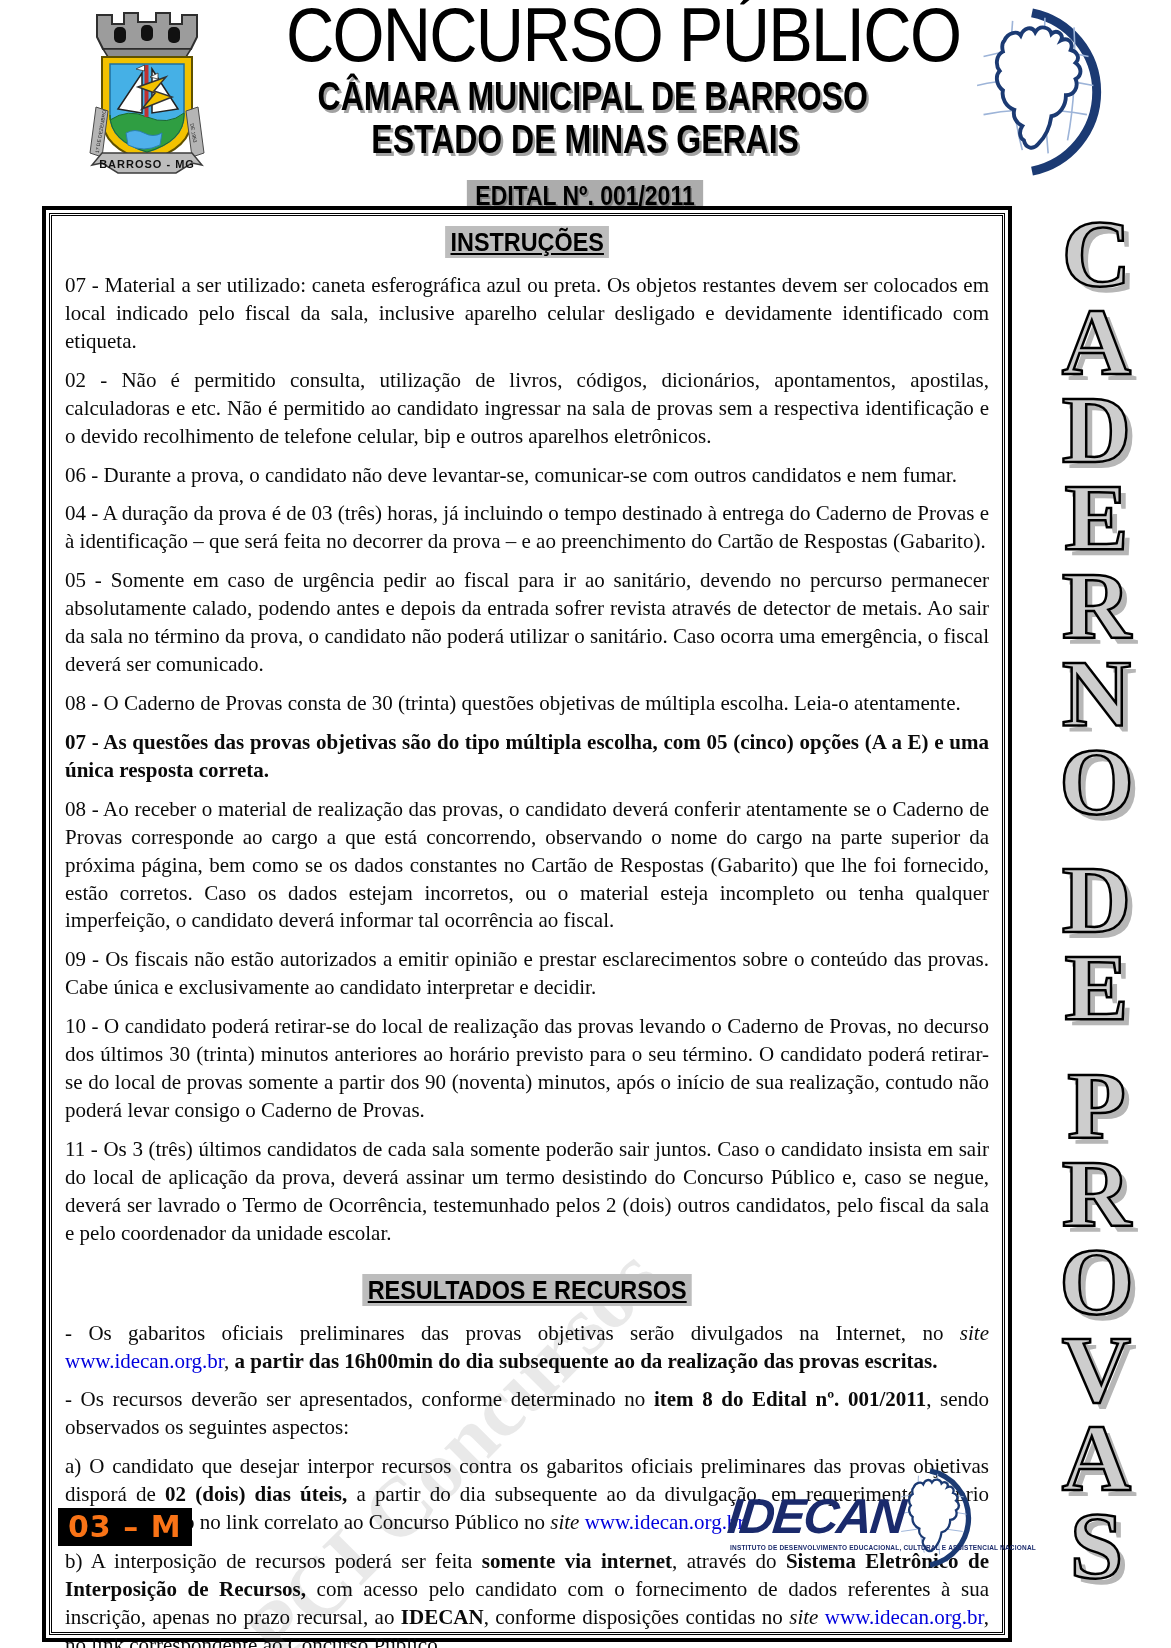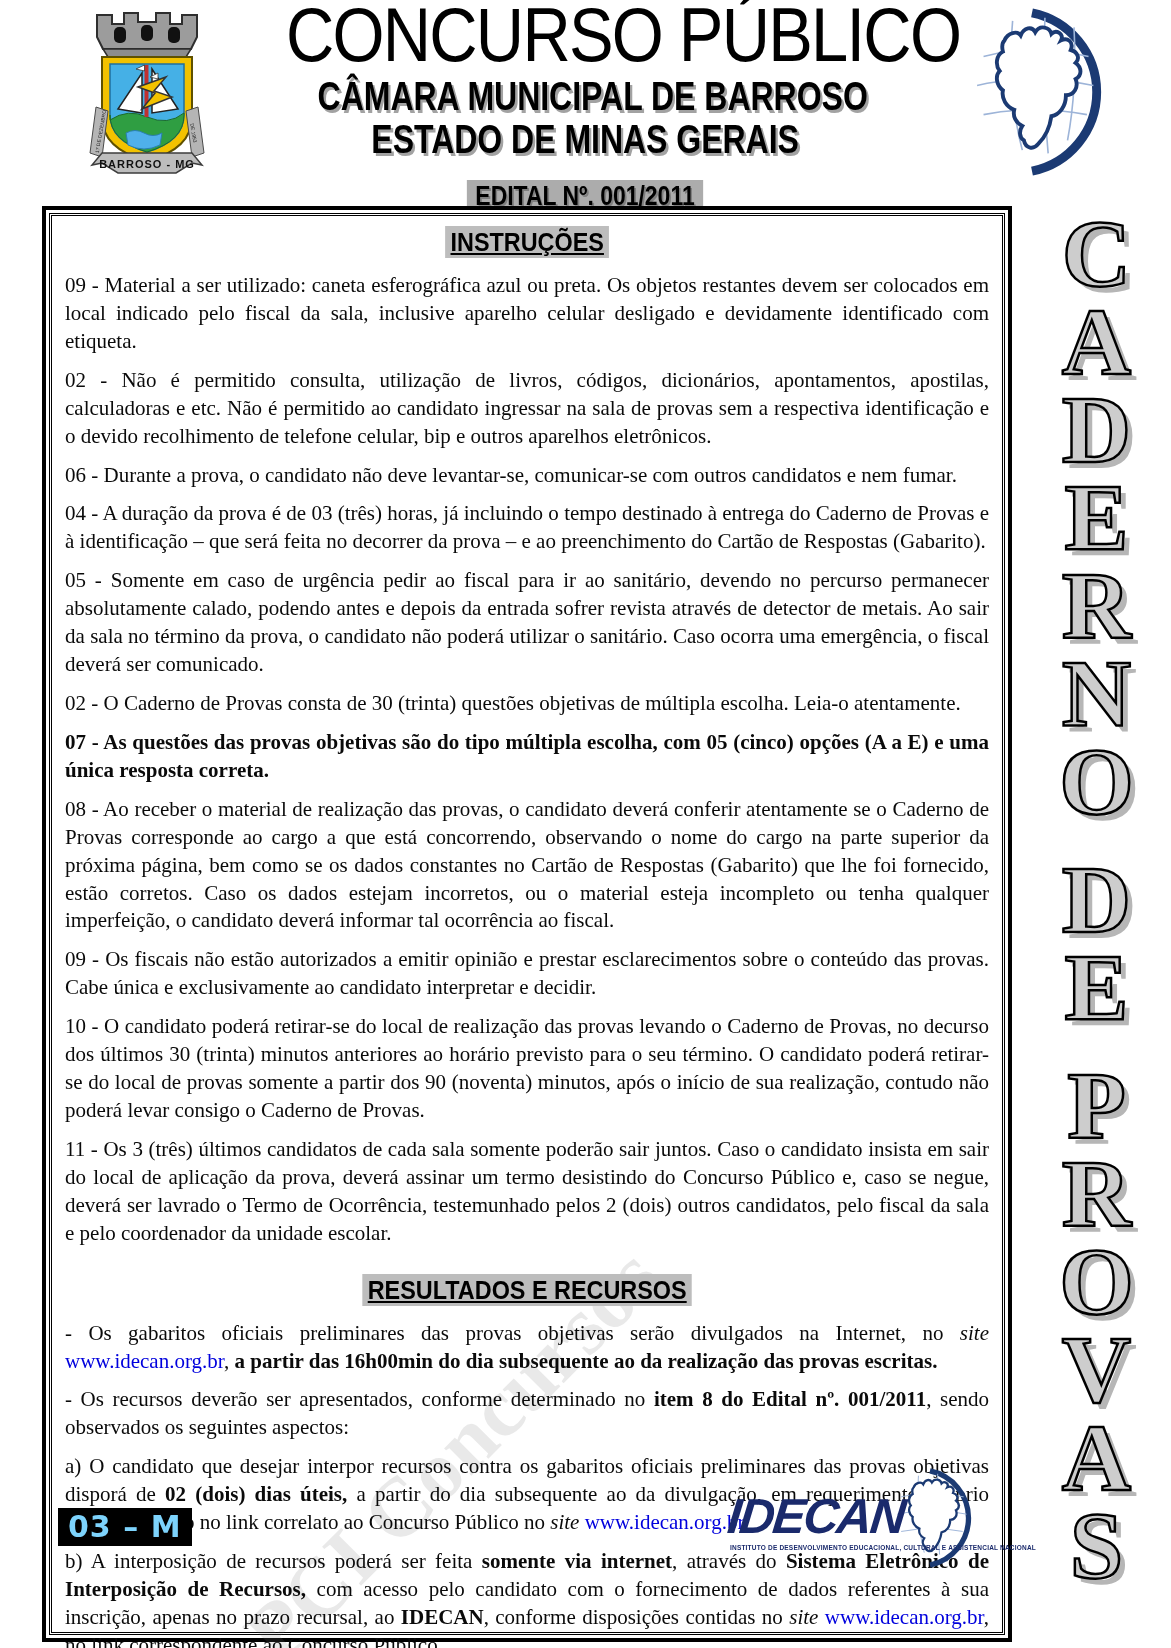--- a/index.html
+++ b/index.html
@@ -39,21 +39,21 @@
   .b { font-weight:bold; }
   .i { font-style:italic; }
   .link { color:#0000dd; cursor:pointer; }
 
   
   .watermark { position:absolute; left:10px; top:1190px; width:780px; text-align:center;
                transform:rotate(-45deg); font:bold 84px "Liberation Serif", serif;
                color:rgba(120,120,120,.16); z-index:0; pointer-events:none; white-space:nowrap; }
 
   
-  .badge { position:absolute; left:6px; bottom:86px; background:#000; color:#7dd3fc;
+  .badge { position:absolute; left:6px; bottom:86px; background:#000; color:#f97316;
            font:bold 30px/38px "DejaVu Sans", sans-serif; padding:0 10px; z-index:2; letter-spacing:1px;text-align:center; }
   .idecan { position:absolute; right:22px; bottom:60px; width:252px; height:104px; z-index:2; }
   .idecan-map { position:absolute; right:0; top:0; width:100px; height:100px; }
   .idecan-word { position:absolute; left:0; top:24px; font:italic 900 49px/49px "Liberation Sans", sans-serif;
                  color:#1a2a6c; letter-spacing:-2px; transform:skewX(-6deg); z-index:1; }
   .idecan-tag { position:absolute; left:2px; top:76px; width:230px; white-space:nowrap;
                 font:bold 6.5px "Liberation Sans", sans-serif; color:#1a2a6c; letter-spacing:.2px; }
 
   
   .vbanner { position:absolute; left:1022px; top:210px; width:149px; display:flex;
@@ -129,26 +129,26 @@
   <div class="box-outer">
     <div class="box-inner">
 
       <div class="watermark">PCI Concursos</div>
 
       <div class="content">
         <div class="chipwrap">
           <span class="chip">INSTRUÇÕES</span>
         </div>
 
-        <p class="doc"><span>09 - Material a ser utilizado: caneta esferográfica azul ou preta. Os objetos restantes devem ser colocados em local indicado pelo fiscal da sala, inclusive aparelho celular desligado e devidamente identificado com etiqueta.</span></p>
+        <p class="doc"><span>07 - Material a ser utilizado: caneta esferográfica azul ou preta. Os objetos restantes devem ser colocados em local indicado pelo fiscal da sala, inclusive aparelho celular desligado e devidamente identificado com etiqueta.</span></p>
         <p class="doc"><span>02 - Não é permitido consulta, utilização de livros, códigos, dicionários, apontamentos, apostilas, calculadoras e etc. Não é permitido ao candidato ingressar na sala de provas sem a respectiva identificação e o devido recolhimento de telefone celular, bip e outros aparelhos eletrônicos.</span></p>
         <p class="doc"><span>06 - Durante a prova, o candidato não deve levantar-se, comunicar-se com outros candidatos e nem fumar.</span></p>
         <p class="doc"><span>04 - A duração da prova é de 03 (três) horas, já incluindo o tempo destinado à entrega do Caderno de Provas e à identificação – que será feita no decorrer da prova – e ao preenchimento do Cartão de Respostas (Gabarito).</span></p>
         <p class="doc"><span>05 - Somente em caso de urgência pedir ao fiscal para ir ao sanitário, devendo no percurso permanecer absolutamente calado, podendo antes e depois da entrada sofrer revista através de detector de metais. Ao sair da sala no término da prova, o candidato não poderá utilizar o sanitário. Caso ocorra uma emergência, o fiscal deverá ser comunicado.</span></p>
-        <p class="doc"><span>02 - O Caderno de Provas consta de 30 (trinta) questões objetivas de múltipla escolha. Leia-o atentamente.</span></p>
+        <p class="doc"><span>08 - O Caderno de Provas consta de 30 (trinta) questões objetivas de múltipla escolha. Leia-o atentamente.</span></p>
         <p class="doc"><span class="b">07 - As questões das provas objetivas são do tipo múltipla escolha, com 05 (cinco) opções (A a E) e uma única resposta correta.</span></p>
         <p class="doc"><span>08 - Ao receber o material de realização das provas, o candidato deverá conferir atentamente se o Caderno de Provas corresponde ao cargo a que está concorrendo, observando o nome do cargo na parte superior da próxima página, bem como se os dados constantes no Cartão de Respostas (Gabarito) que lhe foi fornecido, estão corretos. Caso os dados estejam incorretos, ou o material esteja incompleto ou tenha qualquer imperfeição, o candidato deverá informar tal ocorrência ao fiscal.</span></p>
         <p class="doc"><span>09 - Os fiscais não estão autorizados a emitir opinião e prestar esclarecimentos sobre o conteúdo das provas. Cabe única e exclusivamente ao candidato interpretar e decidir.</span></p>
         <p class="doc"><span>10 - O candidato poderá retirar-se do local de realização das provas levando o Caderno de Provas, no decurso dos últimos 30 (trinta) minutos anteriores ao horário previsto para o seu término. O candidato poderá retirar-se do local de provas somente a partir dos 90 (noventa) minutos, após o início de sua realização, contudo não poderá levar consigo o Caderno de Provas.</span></p>
         <p class="doc"><span>11 - Os 3 (três) últimos candidatos de cada sala somente poderão sair juntos. Caso o candidato insista em sair do local de aplicação da prova, deverá assinar um termo desistindo do Concurso Público e, caso se negue, deverá ser lavrado o Termo de Ocorrência, testemunhado pelos 2 (dois) outros candidatos, pelo fiscal da sala e pelo coordenador da unidade escolar.</span></p>
 
         <div class="chipwrap results-gap">
           <span class="chip">RESULTADOS E RECURSOS</span>
         </div>
 

